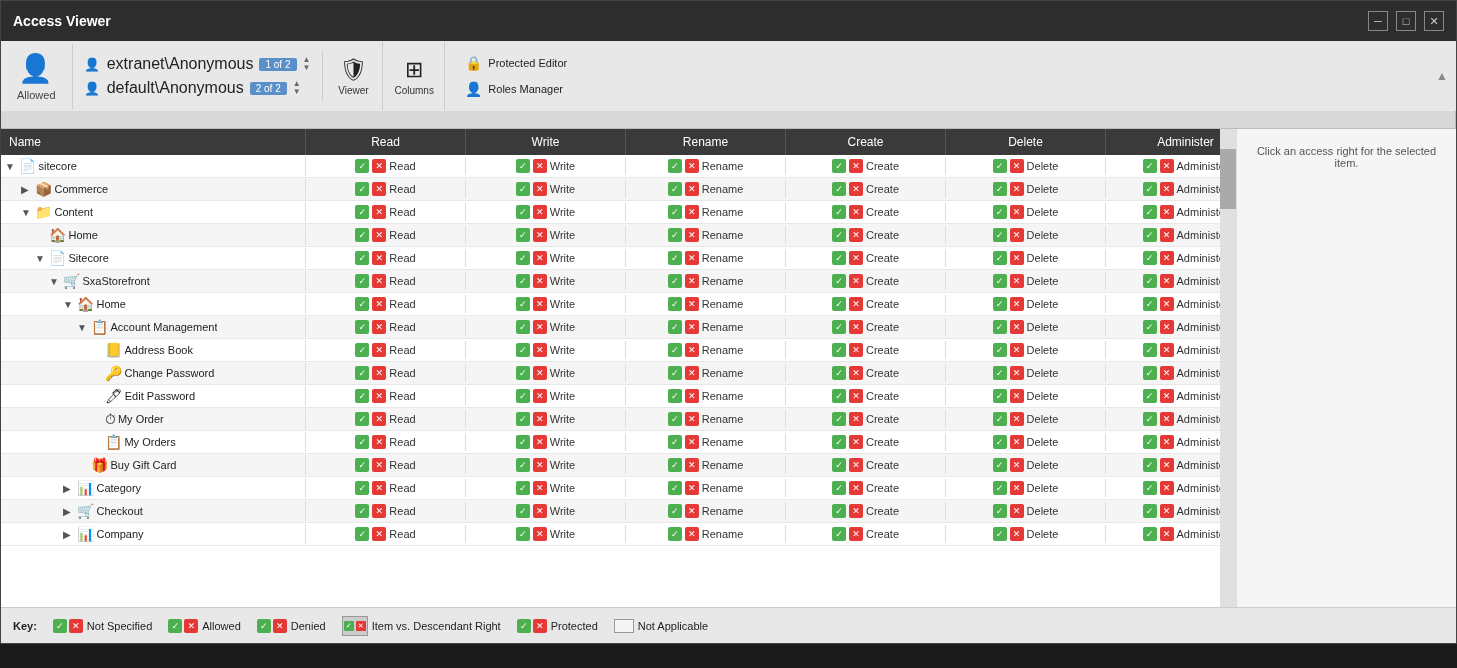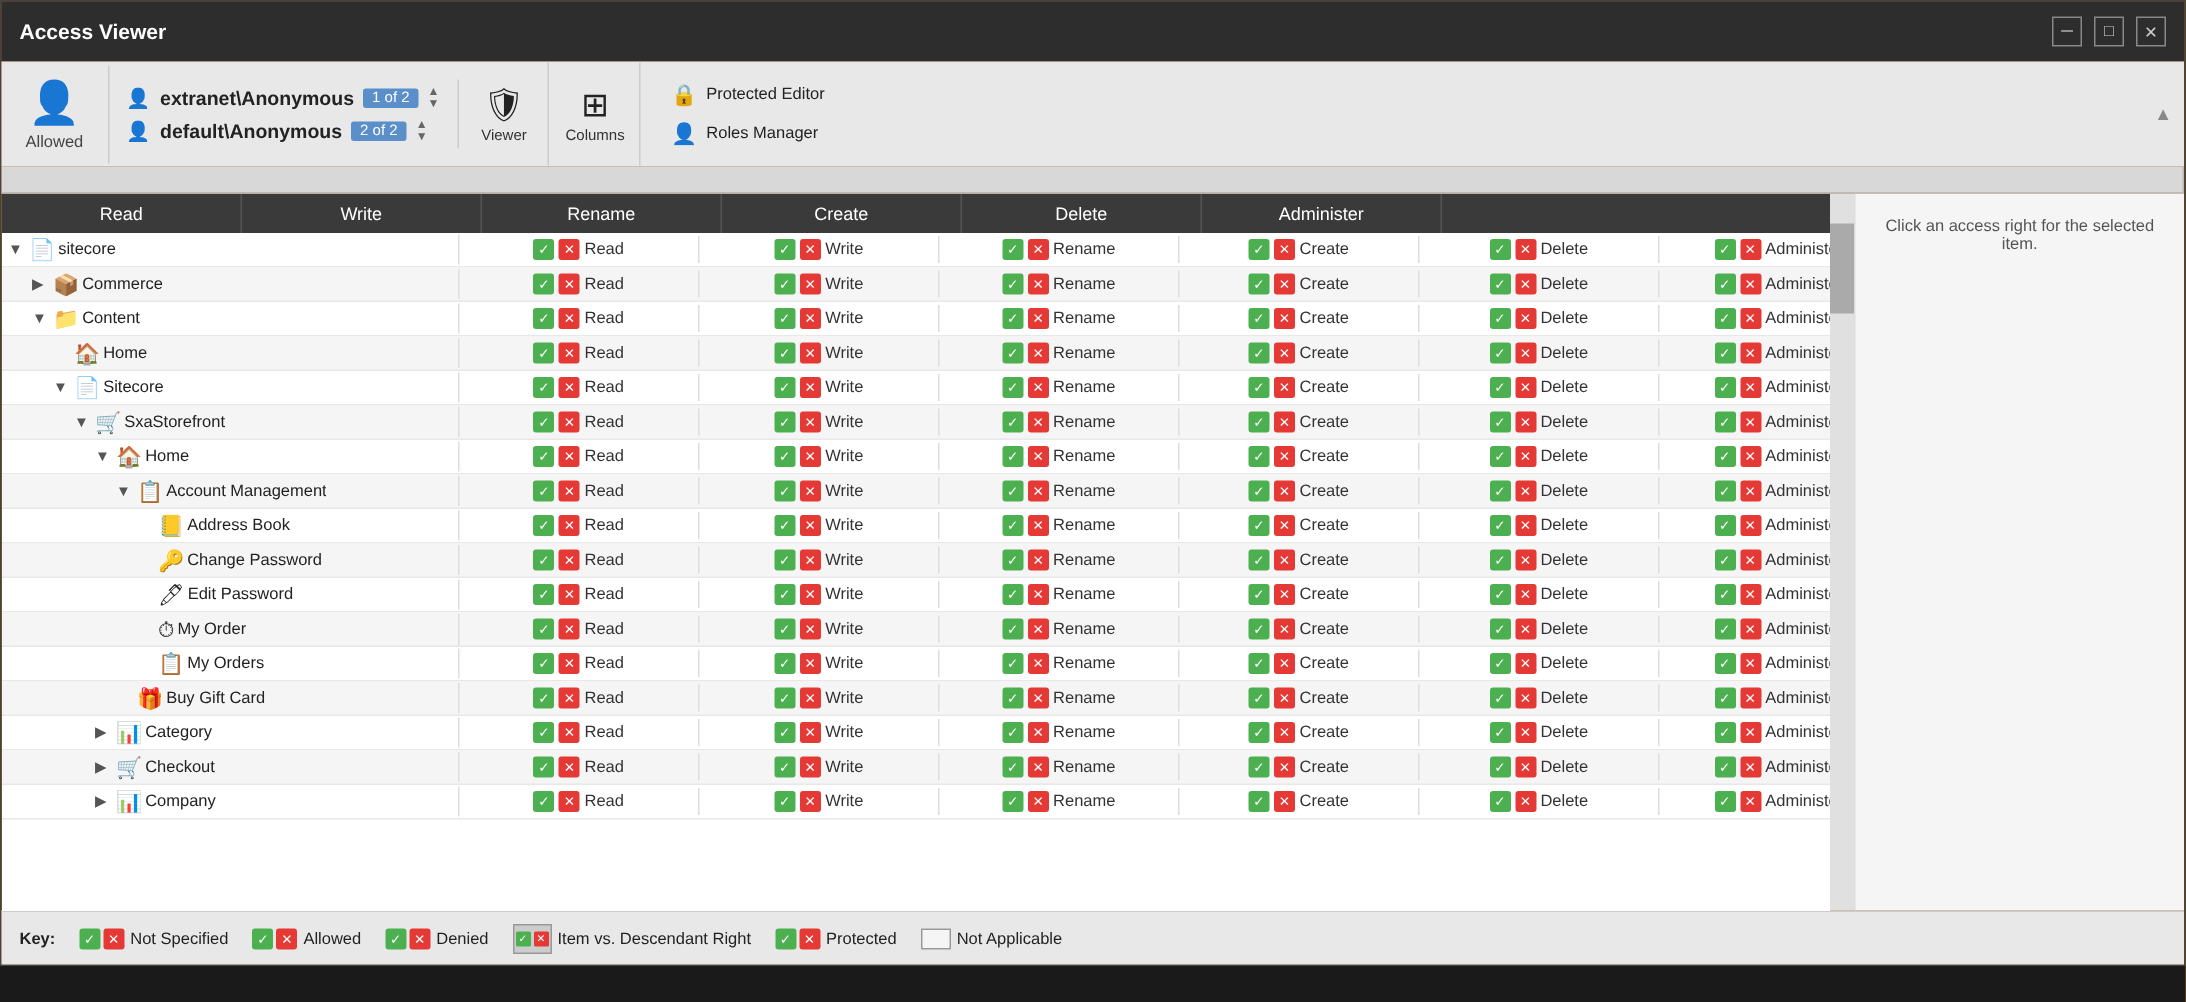--- a/index.html
+++ b/index.html
@@ -52,21 +52,21 @@
     .key-box { display: flex; align-items: center; gap: 2px; }
 
     .toolbar-wrapper { display: flex; flex-direction: column; flex-shrink: 0; }
     .toolbar-content { display: flex; align-items: center; height: 70px; background: #e8e8e8; }
     .account-block { display: flex; flex-direction: column; align-items: center; padding: 8px 16px; border-right: 1px solid #ccc; gap: 4px; cursor: pointer; }
     .acct-person-icon { font-size: 28px; color: #4a7ab5; }
 
     .roles-block { display: flex; flex-direction: column; justify-content: center; padding: 4px 12px; border-right: 1px solid #ccc; gap: 6px; min-width: 220px; }
     .role-item { display: flex; align-items: center; gap: 6px; }
     .role-person { font-size: 13px; }
-    .role-name { font-size: 13px; font-weight: bold; }
+    .role-name { font-size: 16px; }
     .role-badge { background: #5b8fc9; color: #fff; padding: 1px 6px; border-radius: 2px; font-size: 10px; }
     .role-arrows { display: flex; flex-direction: column; }
     .arr { font-size: 8px; color: #666; line-height: 1; cursor: pointer; }
     .tools-block { display: flex; flex-direction: column; justify-content: center; padding: 4px 16px; gap: 6px; }
     .tool-row { display: flex; align-items: center; gap: 6px; font-size: 11px; cursor: pointer; padding: 2px 4px; }
     .tool-icon { font-size: 14px; }
   </style>
 </head>
 <body>
 
@@ -142,20 +142,21 @@
       <div style="flex:0 0 130px; text-align:left; font-size:10px; color:#555; border-right:2px solid #1d4ed8; line-height:18px;">Security</div>
       <div style="flex:1; text-align:center; font-size:10px; color:#555; line-height:18px;">Tools</div>
     </div>
   </div>
 
   <div class="main">
 
     <div class="tree-table">
 
       <div class="col-headers">
+        <div class="col-name">Name</div>
         <div class="col-perm">Read</div>
         <div class="col-perm">Write</div>
         <div class="col-perm">Rename</div>
         <div class="col-perm">Create</div>
         <div class="col-perm">Delete</div>
         <div class="col-perm">Administer</div>
       </div>
 
       <div id="tree-body">
           <div class="tree-row">

